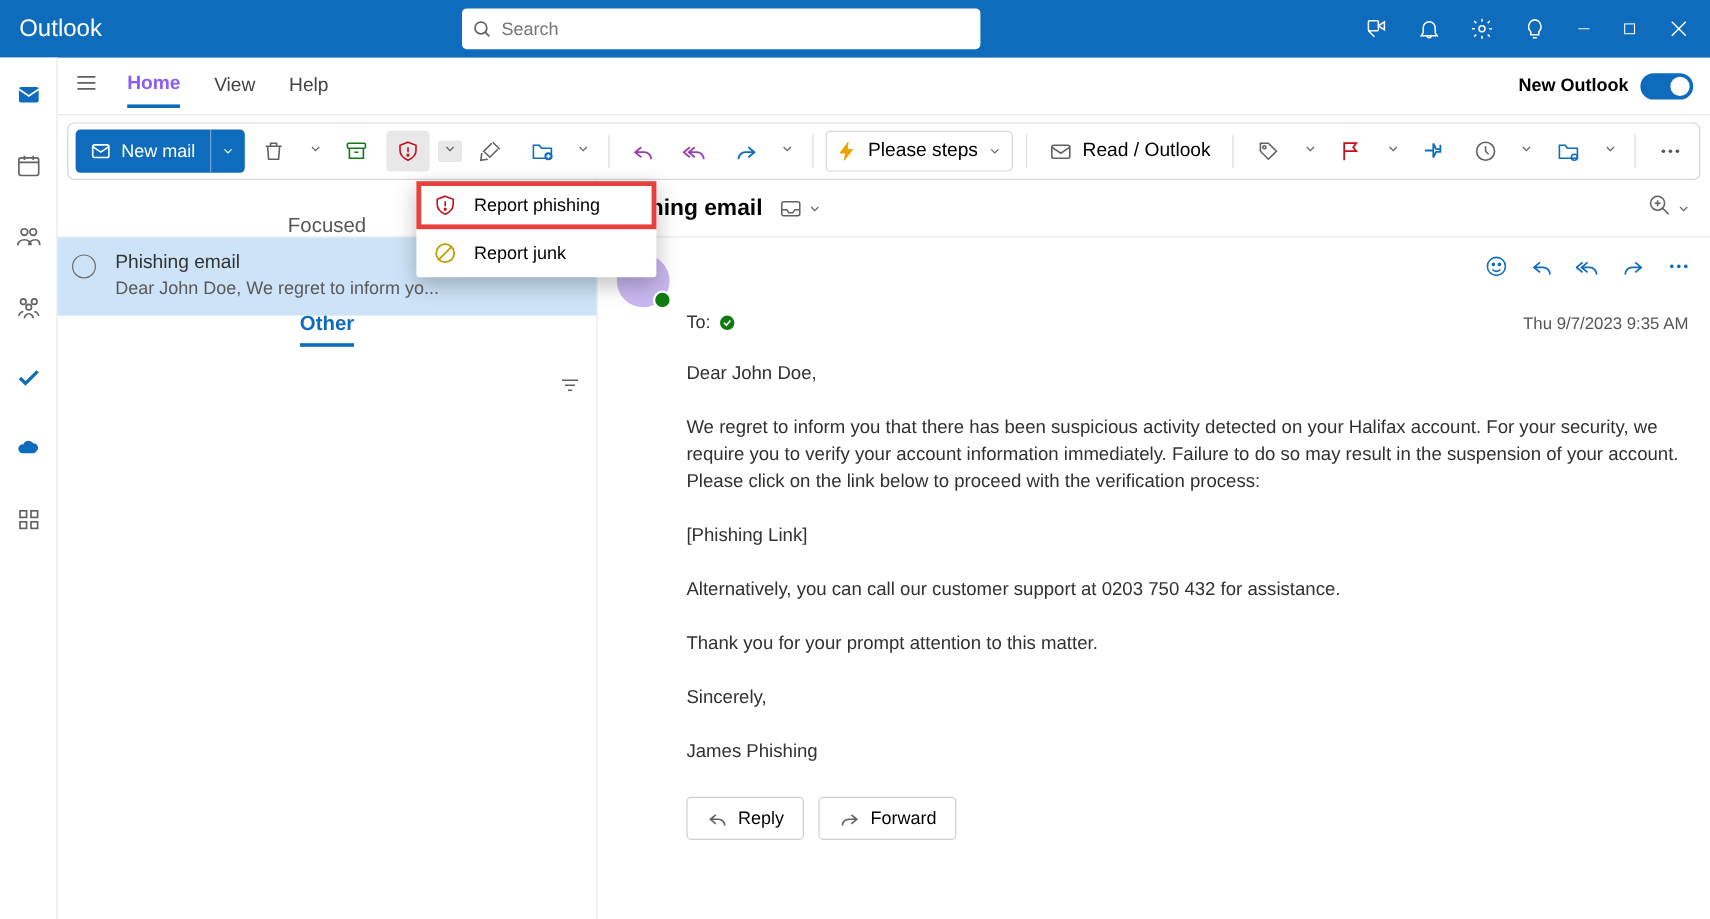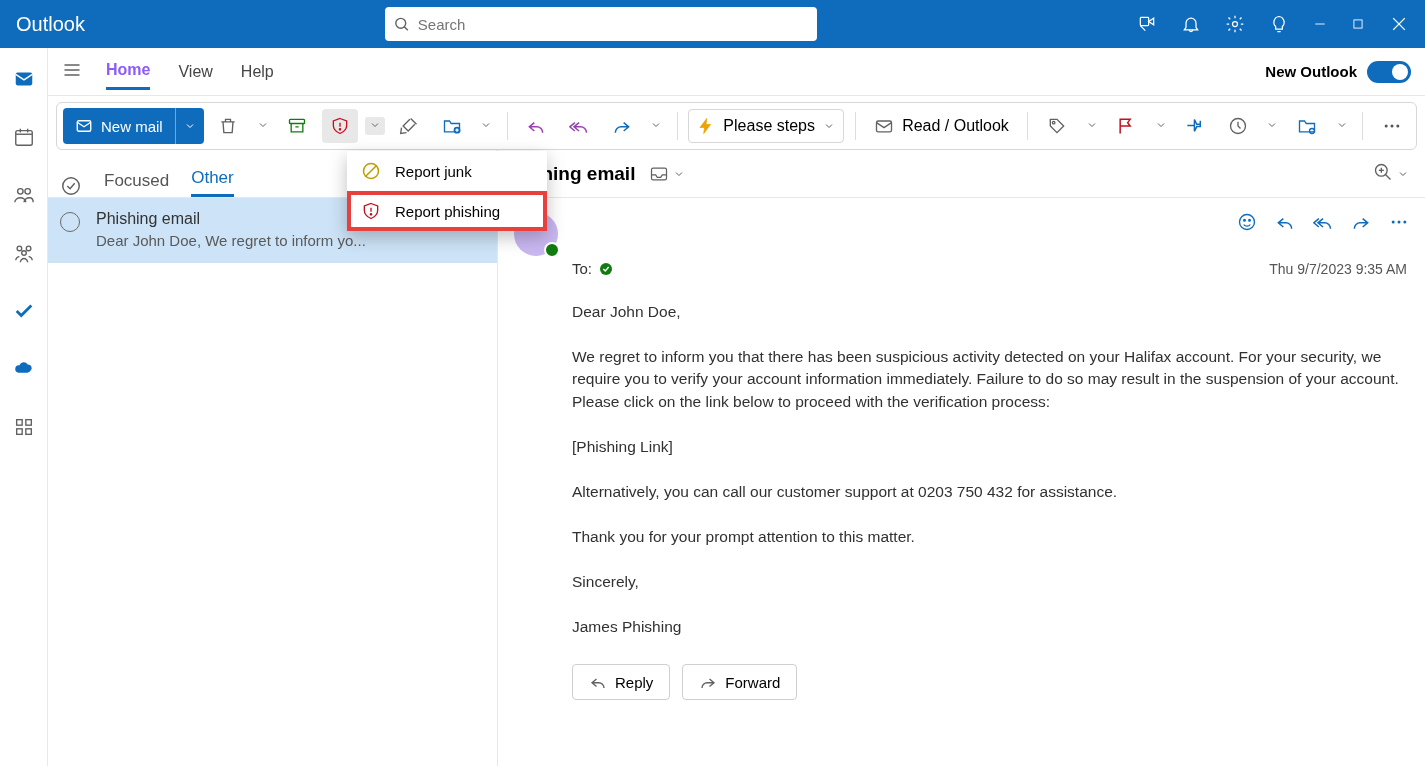--- a/index.html
+++ b/index.html
@@ -47,24 +47,24 @@
   .dropdown-arrow { padding:0 4px; }
 
   
   .report-menu { position:absolute; top:48px; left:290px; width:200px; background:#fff; box-shadow:0 6px 18px rgba(0,0,0,0.25); border-radius:2px; z-index:50; }
   .report-menu .mi{ display:flex; align-items:center; gap:14px; padding:10px 14px; font-size:15px; cursor:pointer;}
   .report-menu .mi.highlight{ outline:4px solid #E8413D; outline-offset:-4px; }
 
   
   .content { flex:1; display:flex; min-height:0;}
   .listpane { width:450px; border-right:1px solid #e8e8e8; display:flex; flex-direction:column;}
-  .listtabs { display:flex; align-items:flex-end; height:48px; padding:0 12px; border-bottom:1px solid #e8e8e8; gap:22px;}
+  .listtabs { display:flex; align-items:center; height:48px; padding:0 12px; border-bottom:1px solid #e8e8e8; gap:22px;flex-direction:column;}
   .circlecheck { width:22px; height:22px; }
   .listtab{ font-size:17px; color:#555; padding:6px 0; cursor:pointer;}
-  .listtab.active{ color:#0F6CBD; font-weight:400; border-bottom:3px solid #0F6CBD;margin-top:28px;}
+  .listtab.active{ color:#0F6CBD; font-weight:700; border-bottom:3px solid #0F6CBD;margin-top:28px;}
   .listtabs .filterbtn{ margin-left:auto; }
   .msgitem { background:#CDE3F7; padding:12px 14px 14px 48px; position:relative; cursor:pointer;}
   .msgitem .sel{ position:absolute; left:12px; top:14px; width:20px; height:20px; border:1.5px solid #6a6a6a; border-radius:50%;}
   .msgitem .subj{ font-size:16px; color:#333;}
   .msgitem .time{ position:absolute; right:14px; top:14px; font-size:14px; color:#444;}
   .msgitem .prev{ font-size:15px; color:#5a5a5a; margin-top:4px;}
 
   .readpane{ flex:1; display:flex; flex-direction:column; min-width:0;}
   .reader-hdr{ display:flex; align-items:center; height:48px; padding:0 16px; border-bottom:1px solid #e8e8e8;}
   .reader-hdr .subject{ font-size:19px; font-weight:600; margin-right:14px;}
@@ -319,34 +319,34 @@
       <div class="sep"></div>
       <div class="btn">
           <svg viewBox="0 0 24 24" fill="#555">
             <circle cx="5" cy="12" r="1.8"></circle>
             <circle cx="12" cy="12" r="1.8"></circle>
             <circle cx="19" cy="12" r="1.8"></circle>
           </svg>
         </div>
 
       <div class="report-menu">
-        <div class="mi">
-          <svg viewBox="0 0 24 24" width="20" height="20" fill="none" stroke="#C19C00" stroke-width="1.8">
-              <circle cx="12" cy="12" r="9"></circle>
-              <line x1="5" y1="19" x2="19" y2="5"></line>
-            </svg>
-          <span>Report junk</span>
-        </div>
         <div class="mi highlight">
           <svg viewBox="0 0 24 24" width="20" height="20" fill="none" class="c-red" stroke-width="1.6">
               <path d="M12 3l8 3v5c0 5-3.5 8-8 10-4.5-2-8-5-8-10V6l8-3z"></path>
               <line x1="12" y1="8" x2="12" y2="13"></line>
               <circle cx="12" cy="16" r="0.8" fill="#C50F1F"></circle>
             </svg>
           <span>Report phishing</span>
+        </div>
+        <div class="mi">
+          <svg viewBox="0 0 24 24" width="20" height="20" fill="none" stroke="#C19C00" stroke-width="1.8">
+              <circle cx="12" cy="12" r="9"></circle>
+              <line x1="5" y1="19" x2="19" y2="5"></line>
+            </svg>
+          <span>Report junk</span>
         </div>
       </div>
     </div>
 
     <div class="content">
 
       <div class="listpane">
         <div class="listtabs">
           <svg class="circlecheck c-grey" viewBox="0 0 24 24" fill="none" stroke-width="1.6">
               <circle cx="12" cy="12" r="9"></circle>

